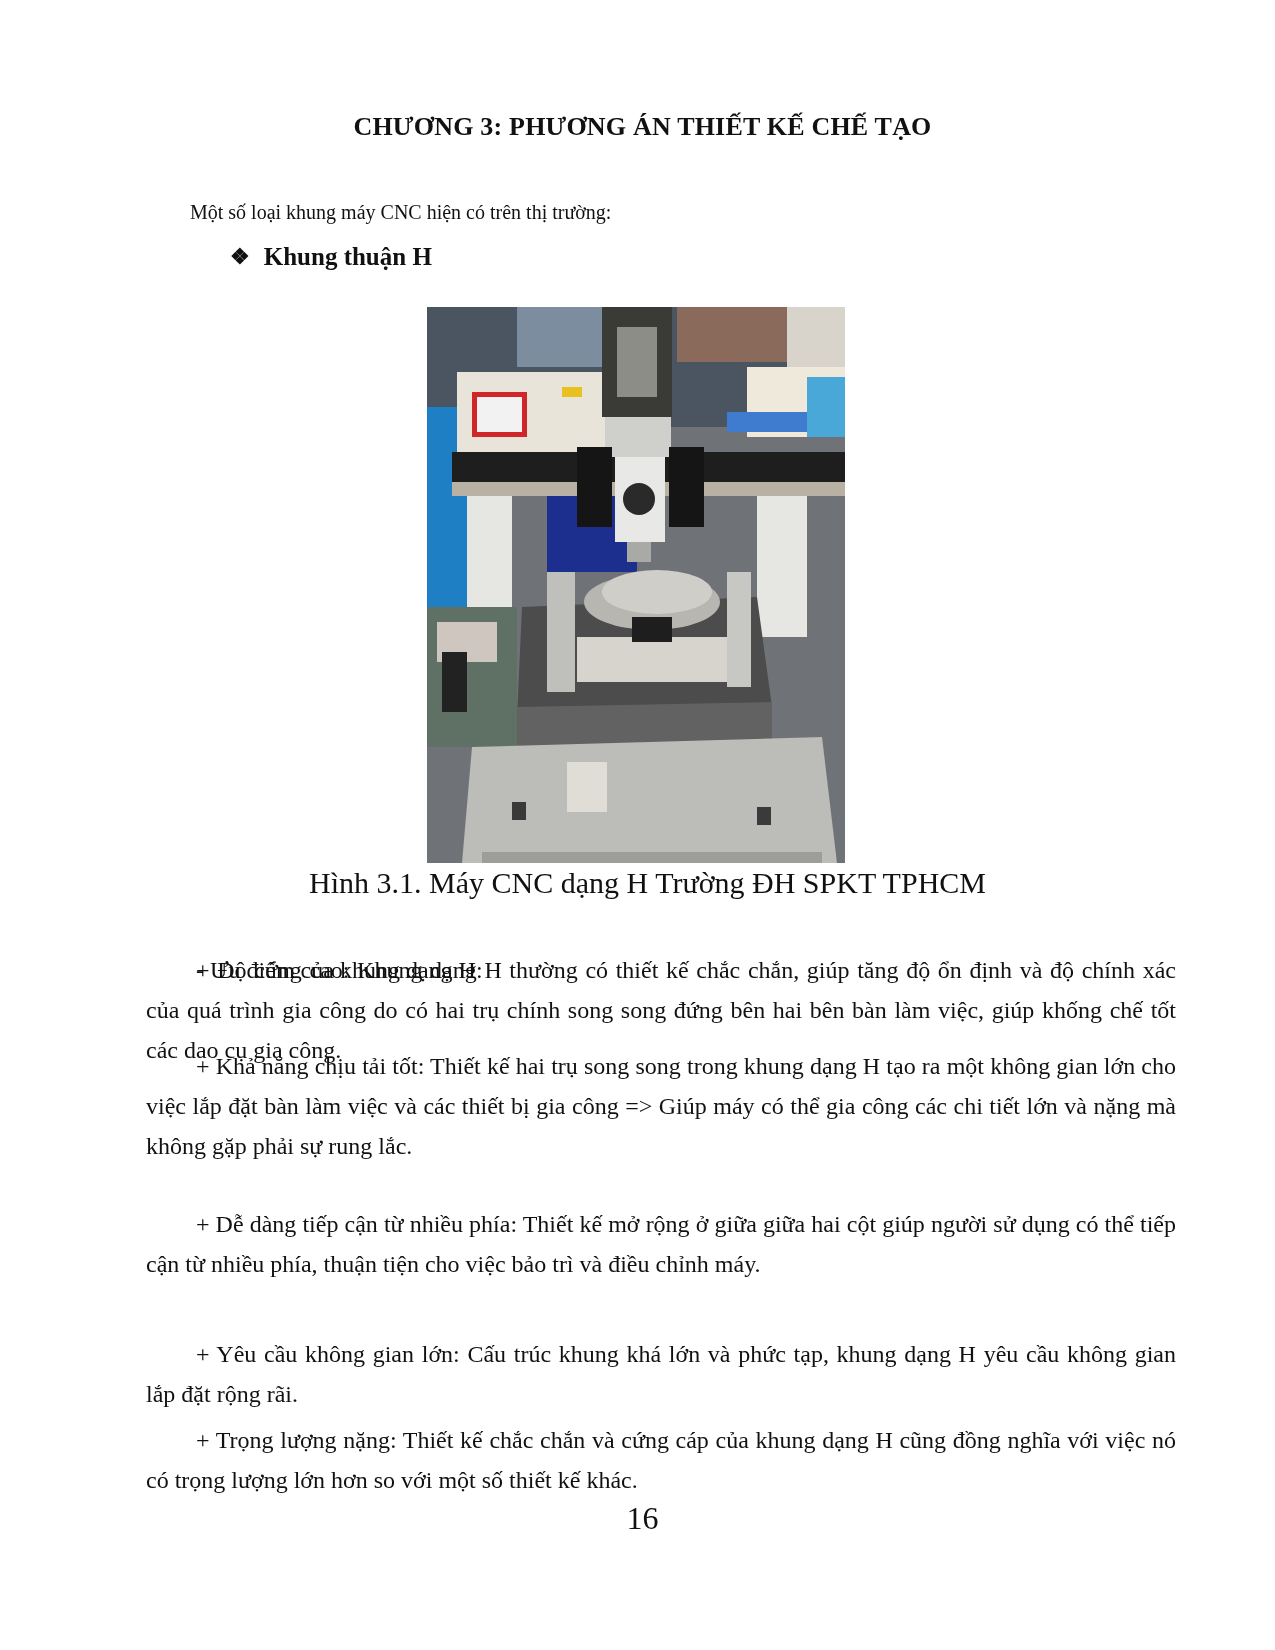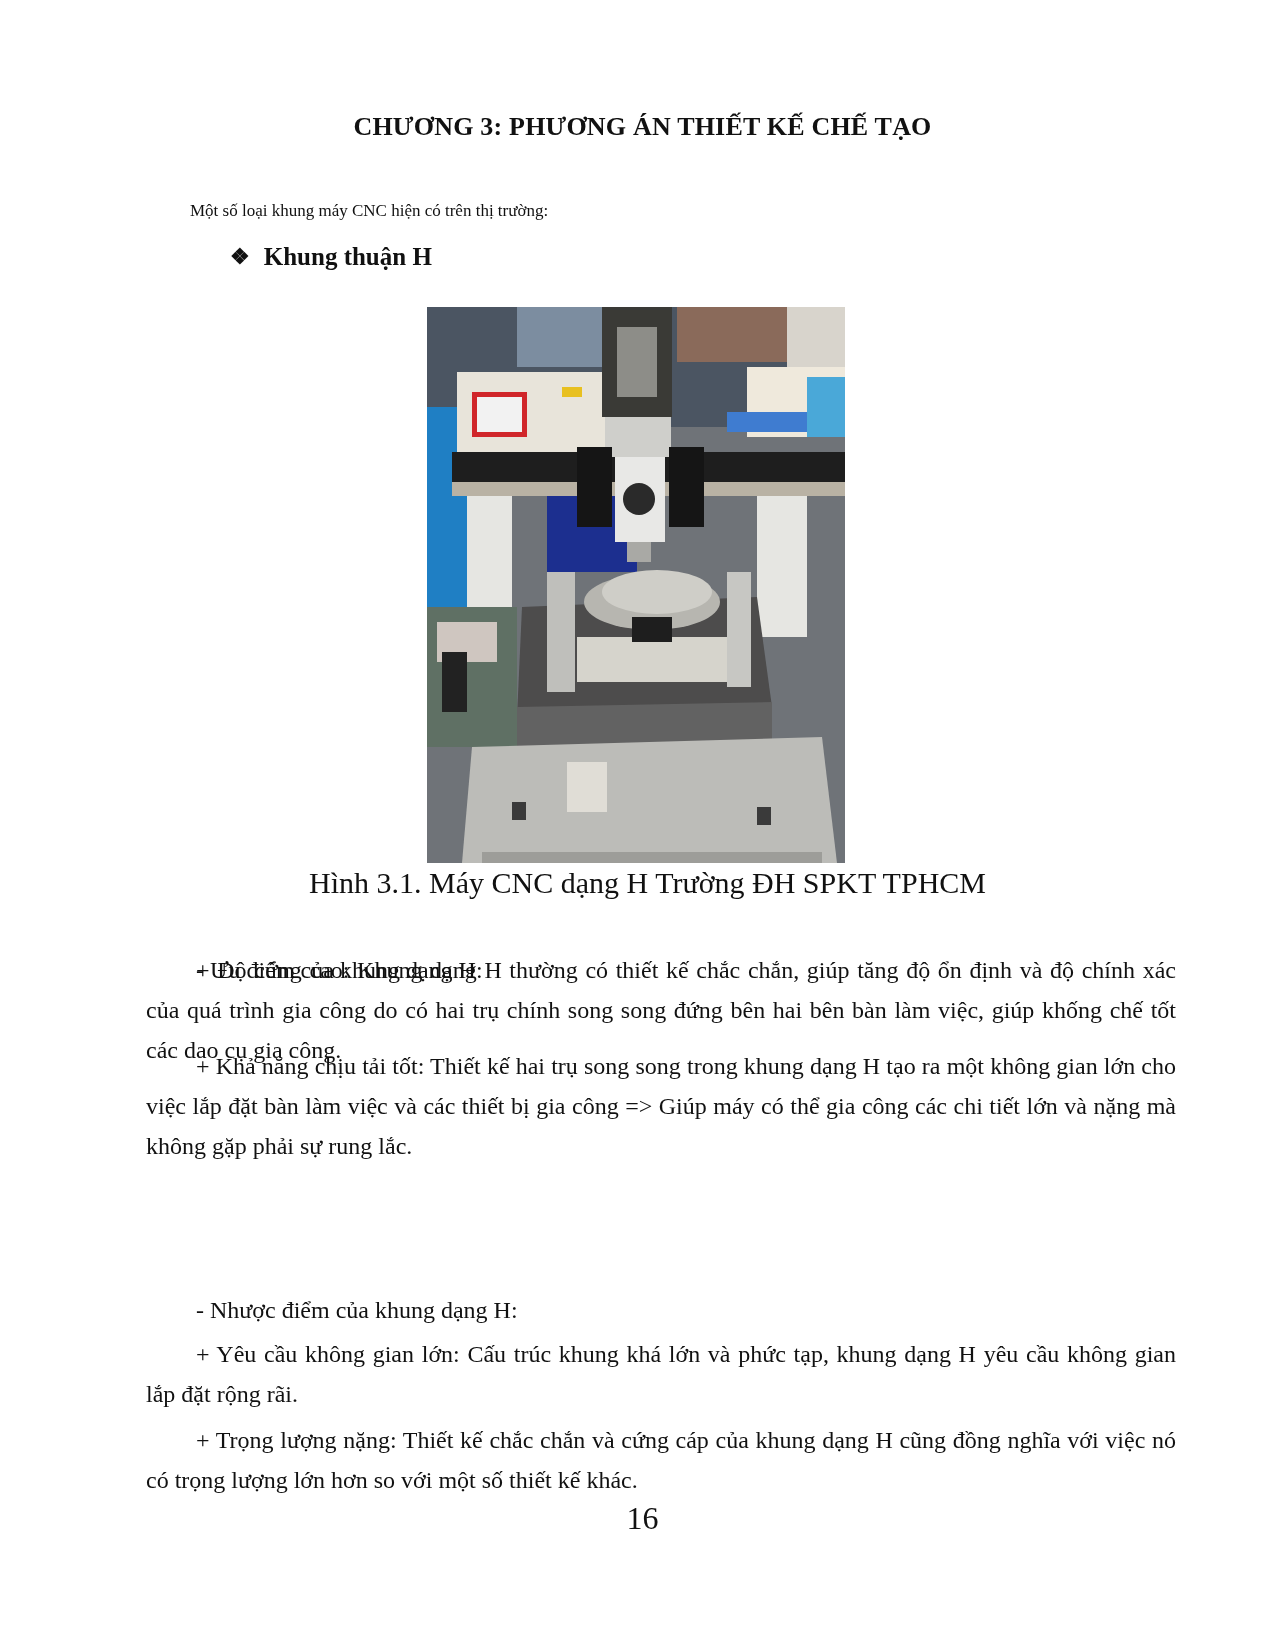--- a/index.html
+++ b/index.html
@@ -2,21 +2,21 @@
 <html><head>
   <meta charset="utf-8">
   <style>
     html, body { margin: 0; padding: 0; background: #ffffff; }
     body { width: 1275px; height: 1650px; position: relative; overflow: hidden;
            font-family: "Liberation Serif", "DejaVu Serif", serif; color: #111; }
     .page { position: absolute; left: 0; top: 0; width: 1275px; height: 1650px; }
     .chapter-title { position: absolute; top: 112px; left: 0; width: 1275px; text-align: center;
                      font-weight: bold; font-size: 26px; letter-spacing: 0.2px; padding-left: 10px; box-sizing: border-box; }
     .section-heading { position: absolute; top: 158px; left: 170px; font-weight: bold; font-size: 25px; }
-    .intro { position: absolute; top: 201px; left: 190px; font-size: 17px; }
+    .intro { position: absolute; top: 201px; left: 190px; font-size: 20px; }
     .bullet-heading { position: absolute; top: 243px; left: 230px; font-weight: bold; font-size: 25px; display: flex; align-items: center; gap: 14px; }
     .bullet-icon { font-size: 22px; line-height: 1; }
     .figure { position: absolute; left: 427px; top: 307px; width: 418px; height: 556px; overflow: hidden; }
     .caption { position: absolute; top: 866px; left: 0; width: 1275px; text-align: center; font-size: 30px; padding-left: 20px; box-sizing: border-box; }
     .body-text { position: absolute; left: 146px; width: 1030px; font-size: 24px; line-height: 40px; text-align: justify; }
     .body-text .indent { display: inline-block; width: 50px; }
     .p-adv-label { top: 906px; margin-top: 44px; }
     .p1 { top: 950px; }
     .p2 { top: 1046px; }
     .p3 { top: 1204px; }
@@ -108,22 +108,24 @@
   <div class="body-text p-adv-label" style="left:196px;">- Ưu điểm của khung dạng H:</div>
 
   <div class="body-text p1">
     <span class="indent"></span><span>+ Độ cứng cao: Khung dạng H thường có thiết kế chắc chắn, giúp tăng độ ổn định và độ chính xác của quá trình gia công do có hai trụ chính song song đứng bên hai bên bàn làm việc, giúp khống chế tốt các dao cụ gia công.</span>
   </div>
 
   <div class="body-text p2">
     <span class="indent"></span><span>+ Khả năng chịu tải tốt: Thiết kế hai trụ song song trong khung dạng H tạo ra một không gian lớn cho việc lắp đặt bàn làm việc và các thiết bị gia công =&gt; Giúp máy có thể gia công các chi tiết lớn và nặng mà không gặp phải sự rung lắc.</span>
   </div>
 
+  <div class="body-text p3">
+    <span class="indent"></span><span>+ Dễ dàng tiếp cận từ nhiều phía: Thiết kế mở rộng ở giữa giữa hai cột giúp người sử dụng có thể tiếp cận từ nhiều phía, thuận tiện cho việc bảo trì và điều chỉnh máy.</span>
+  </div>
 
-  <div class="body-text p-dis-label" style="left:196px;">- Nhược điểm của khung dạng H:</div>
 
   <div class="body-text p4">
     <span class="indent"></span><span>+ Yêu cầu không gian lớn: Cấu trúc khung khá lớn và phức tạp, khung dạng H yêu cầu không gian lắp đặt rộng rãi.</span>
   </div>
 
   <div class="body-text p5">
     <span class="indent"></span><span>+ Trọng lượng nặng: Thiết kế chắc chắn và cứng cáp của khung dạng H cũng đồng nghĩa với việc nó có trọng lượng lớn hơn so với một số thiết kế khác.</span>
   </div>
 
   <div class="page-number">16</div>

